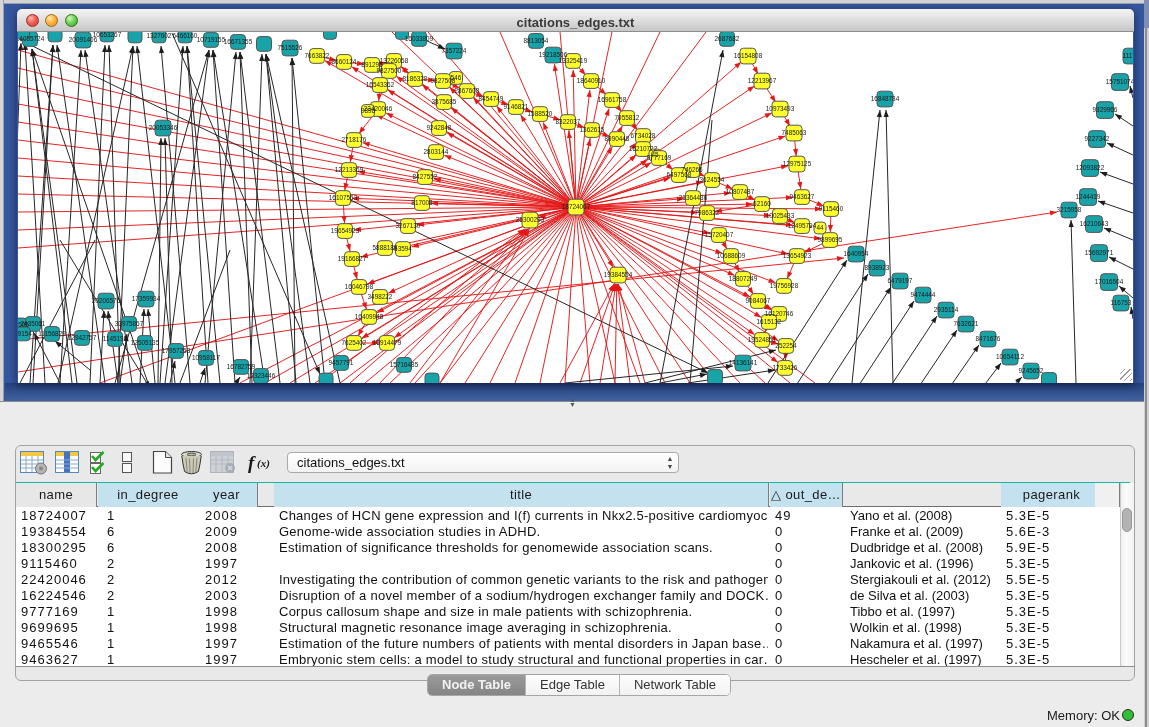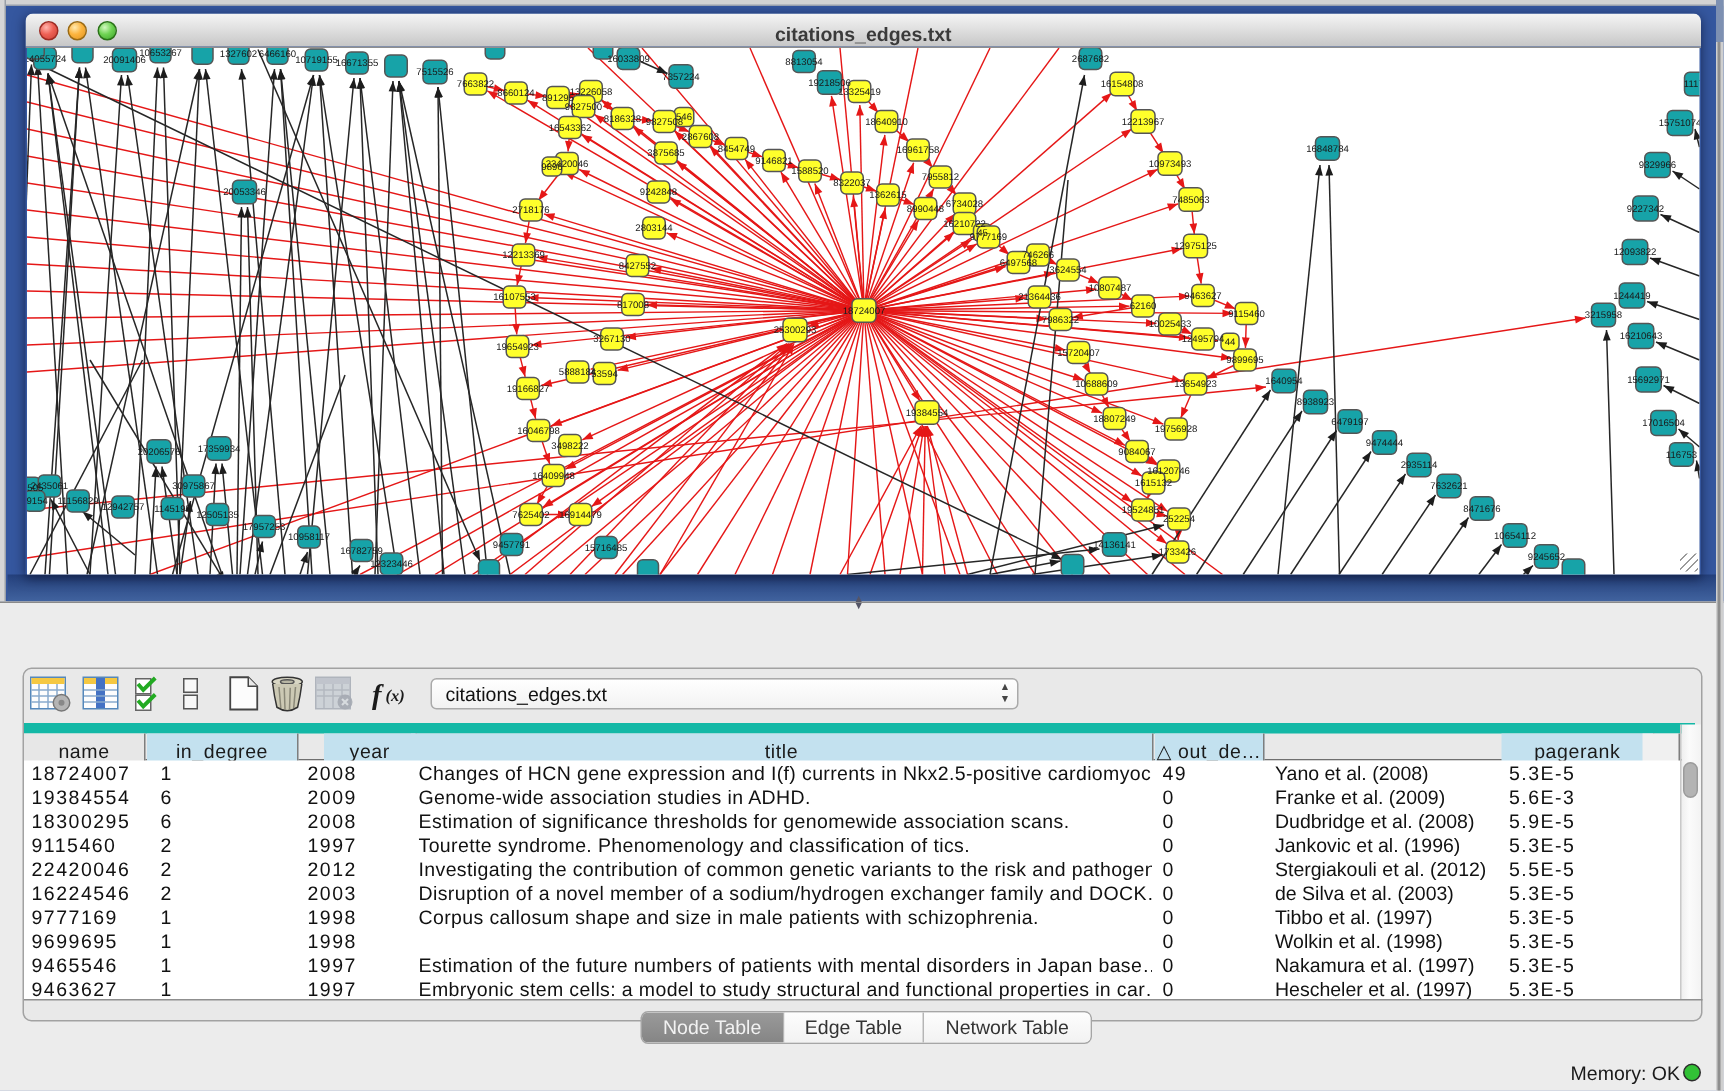--- a/index.html
+++ b/index.html
@@ -19,33 +19,33 @@
 #tlg { left:48px; background:radial-gradient(circle at 35% 30%, #d2f8c0, #6fd353 45%, #3ba328); border:1px solid #2a7218; }
 #canvas { position:absolute; left:1px; top:23px; width:1115px; height:351px; background:#fff; overflow:hidden; }
 #grip { position:absolute; right:2px; bottom:2px; width:12px; height:12px;
   background:repeating-linear-gradient(135deg, transparent 0 3px, #9a9a9a 3px 4px); }
 #panel { position:absolute; left:0; top:401px; width:1149px; height:326px; background:#ececec; border-top:1px solid #8a8a8a; }
 #paneltitle { position:absolute; left:0; top:1px; width:1149px; height:32px; background:linear-gradient(#f3f3f3,#e4e4e4); }
 #paneltitle span { position:absolute; left:13px; top:10px; font-size:13px; color:#222; }
 #floatico { position:absolute; left:1102px; top:10px; }
 #closeico { position:absolute; left:1124px; top:7px; font-size:15px; font-weight:bold; color:#222; }
 #box { position:absolute; left:15px; top:43px; width:1120px; height:236px; background:#e9e9e9; border:1px solid #a2a2a2; border-radius:6px; }
-#hdr { position:absolute; left:16px; top:482px; width:1114px; height:25px; border-top:7px solid #14b8a6; border-bottom:1px solid #6f6f6f; }
+#hdr { position:absolute; left:16px; top:482px; width:1114px; height:25px; border-top:1px solid #14b8a6; border-bottom:1px solid #6f6f6f; }
 .hc { position:absolute; top:0; height:25px; background:#c3e1ef; border-right:1px solid #7e7e7e; font-size:13px; color:#1a1a1a; text-align:center; line-height:24px; letter-spacing:0.4px; }
 .trow { position:absolute; left:0; width:1136px; height:16px; font-size:13px; color:#111; }
 .num { letter-spacing:1px; }
 .ttl { letter-spacing:0.25px; }
 .trow span { position:absolute; top:1px; white-space:nowrap; overflow:hidden; }
 #tblbg { position:absolute; left:16px; top:507px; width:1104px; height:159px; background:#fff; }
 #tblbot { position:absolute; left:16px; top:666px; width:1119px; height:1px; background:#8f8f8f; }
 #vscroll { position:absolute; left:1120px; top:483px; width:14px; height:183px; background:linear-gradient(90deg,#efefef,#fbfbfb 40%,#f3f3f3); border-left:1px solid #c9c9c9; }
 #vthumb { position:absolute; left:1122px; top:508px; width:10px; height:24px; background:#b3b3b3; border:1px solid #9b9b9b; border-radius:5px; }
 #segs { position:absolute; left:427px; top:674px; height:22px; display:flex; border:1px solid #a6a6a6; border-radius:5px; overflow:hidden; background:#fff; }
 .seg { font-size:13px; color:#333; line-height:20px; padding:0 14px; border-right:1px solid #b5b5b5; background:linear-gradient(#fdfdfd,#f2f2f2); }
-.seg.sel { background:linear-gradient(#9a9a9a,#858585); color:#f2f2f2; }
+.seg.sel { background:linear-gradient(#9a9a9a,#858585); color:#f2f2f2;font-weight:bold; }
 .seg:last-child { border-right:none; }
 #mem { position:absolute; left:0px; top:708px; width:1120px; text-align:right; font-size:13px; color:#1a1a1a; }
 #memdot { position:absolute; left:1122px; top:709px; width:12px; height:12px; border-radius:50%; background:#32c136; border:1px solid #2c2c2c; }
 #toolbar { position:absolute; left:20px; top:48px; height:25px; }
 #combo { position:absolute; left:287px; top:50px; width:392px; height:21px; border:1px solid #aaa; border-radius:4px; background:linear-gradient(#ffffff,#f2f2f2); font-size:13px; color:#111; line-height:19px; padding-left:9px; }
 #comboarr { position:absolute; left:664px; top:50px; width:12px; height:21px; font-size:7px; color:#444; line-height:8px; text-align:center; padding-top:3px; }
 #splitdimple { position:absolute; left:569px; top:397px; width:9px; height:5px; color:#556; font-size:7px; line-height:5px; }
 </style></head>
 <body>
 <div id="top">
@@ -885,21 +885,21 @@
       <text x="228" y="19" font-size="19" font-style="italic" font-weight="bold" fill="#1a1a1a" font-family="Liberation Serif, serif">f</text>
       <text x="237" y="17" font-size="11" font-style="italic" font-weight="bold" fill="#1a1a1a" font-family="Liberation Serif, serif">(x)</text>
     </svg>
   </div>
   <div id="combo">citations_edges.txt</div>
   <div id="comboarr">▲<br>▼</div>
 </div>
 <div id="hdr">
   <div class="hc" style="left:0px;width:81px;background:#e7e7e7">name</div>
   <div class="hc" style="left:82px;width:101px">in_degree</div>
-  <div class="hc" style="left:200px;width:62px">year</div>
+  <div class="hc" style="left:180px;width:62px">year</div>
   <div class="hc" style="left:258px;width:495px">title</div>
   <div class="hc" style="left:754px;width:73px">△ out_de…</div>
   <div class="hc" style="left:985px;width:102px">pagerank</div>
   <div class="hc" style="left:1079px;width:25px;background:#f0f0f0"></div>
 </div>
 <div id="tblbg"></div>
 <div class="trow" style="top:507px">
     <span class="num" style="left:21px">18724007</span>
     <span class="num" style="left:107px">1</span>
     <span class="num" style="left:205px">2008</span>
@@ -923,21 +923,20 @@
     <span class="num" style="left:205px">2008</span>
     <span class="ttl" style="left:279px;width:489px">Estimation of significance thresholds for genomewide association scans.</span>
     <span class="num" style="left:775px">0</span>
     <span style="left:850px;width:152px">Dudbridge et al. (2008)</span>
     <span class="num" style="left:1006px">5.9E-5</span>
   </div>
 <div class="trow" style="top:555px">
     <span class="num" style="left:21px">9115460</span>
     <span class="num" style="left:107px">2</span>
     <span class="num" style="left:205px">1997</span>
-    <span class="ttl" style="left:279px;width:489px">Tourette syndrome. Phenomenology and classification of tics.</span>
     <span class="num" style="left:775px">0</span>
     <span style="left:850px;width:152px">Jankovic et al. (1996)</span>
     <span class="num" style="left:1006px">5.3E-5</span>
   </div>
 <div class="trow" style="top:571px">
     <span class="num" style="left:21px">22420046</span>
     <span class="num" style="left:107px">2</span>
     <span class="num" style="left:205px">2012</span>
     <span class="ttl" style="left:279px;width:489px">Investigating the contribution of common genetic variants to the risk and pathogen…</span>
     <span class="num" style="left:775px">0</span>
@@ -959,20 +958,21 @@
     <span class="num" style="left:205px">1998</span>
     <span class="ttl" style="left:279px;width:489px">Corpus callosum shape and size in male patients with schizophrenia.</span>
     <span class="num" style="left:775px">0</span>
     <span style="left:850px;width:152px">Tibbo et al. (1997)</span>
     <span class="num" style="left:1006px">5.3E-5</span>
   </div>
 <div class="trow" style="top:619px">
     <span class="num" style="left:21px">9699695</span>
     <span class="num" style="left:107px">1</span>
     <span class="num" style="left:205px">1998</span>
+    <span class="ttl" style="left:279px;width:489px">Structural magnetic resonance image averaging in schizophrenia.</span>
     <span class="num" style="left:775px">0</span>
     <span style="left:850px;width:152px">Wolkin et al. (1998)</span>
     <span class="num" style="left:1006px">5.3E-5</span>
   </div>
 <div class="trow" style="top:635px">
     <span class="num" style="left:21px">9465546</span>
     <span class="num" style="left:107px">1</span>
     <span class="num" style="left:205px">1997</span>
     <span class="ttl" style="left:279px;width:489px">Estimation of the future numbers of patients with mental disorders in Japan base…</span>
     <span class="num" style="left:775px">0</span>

